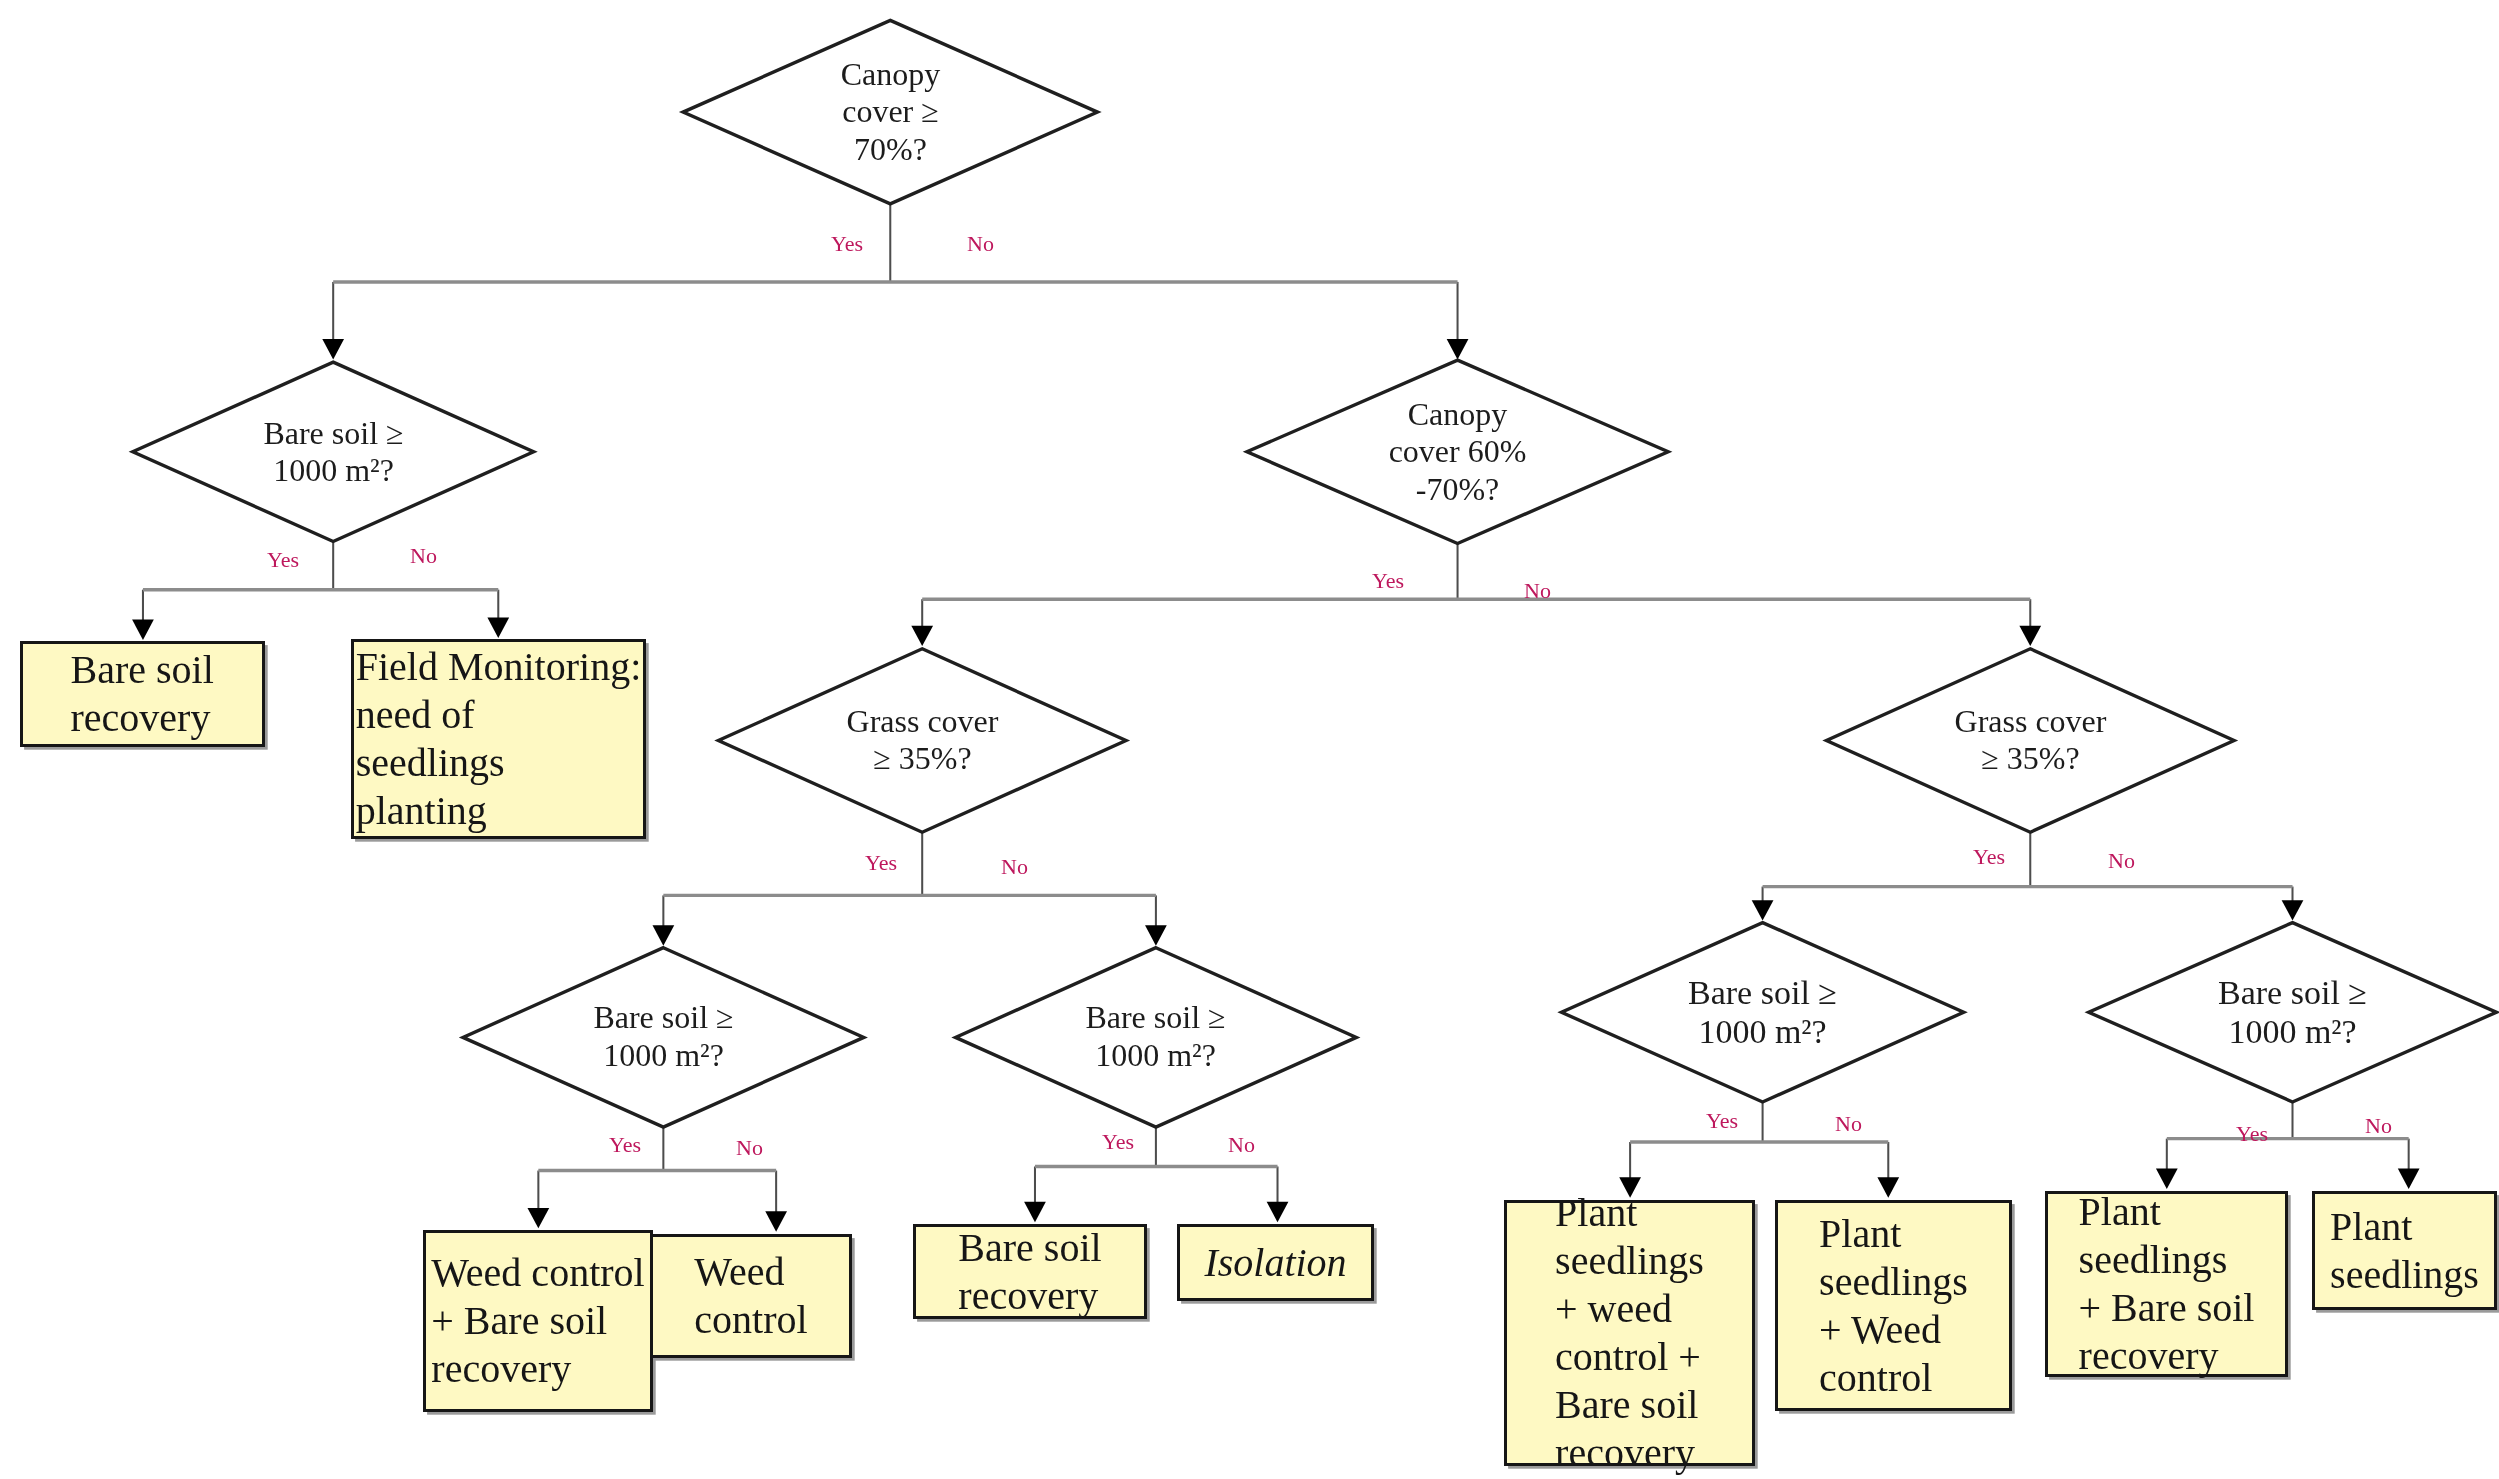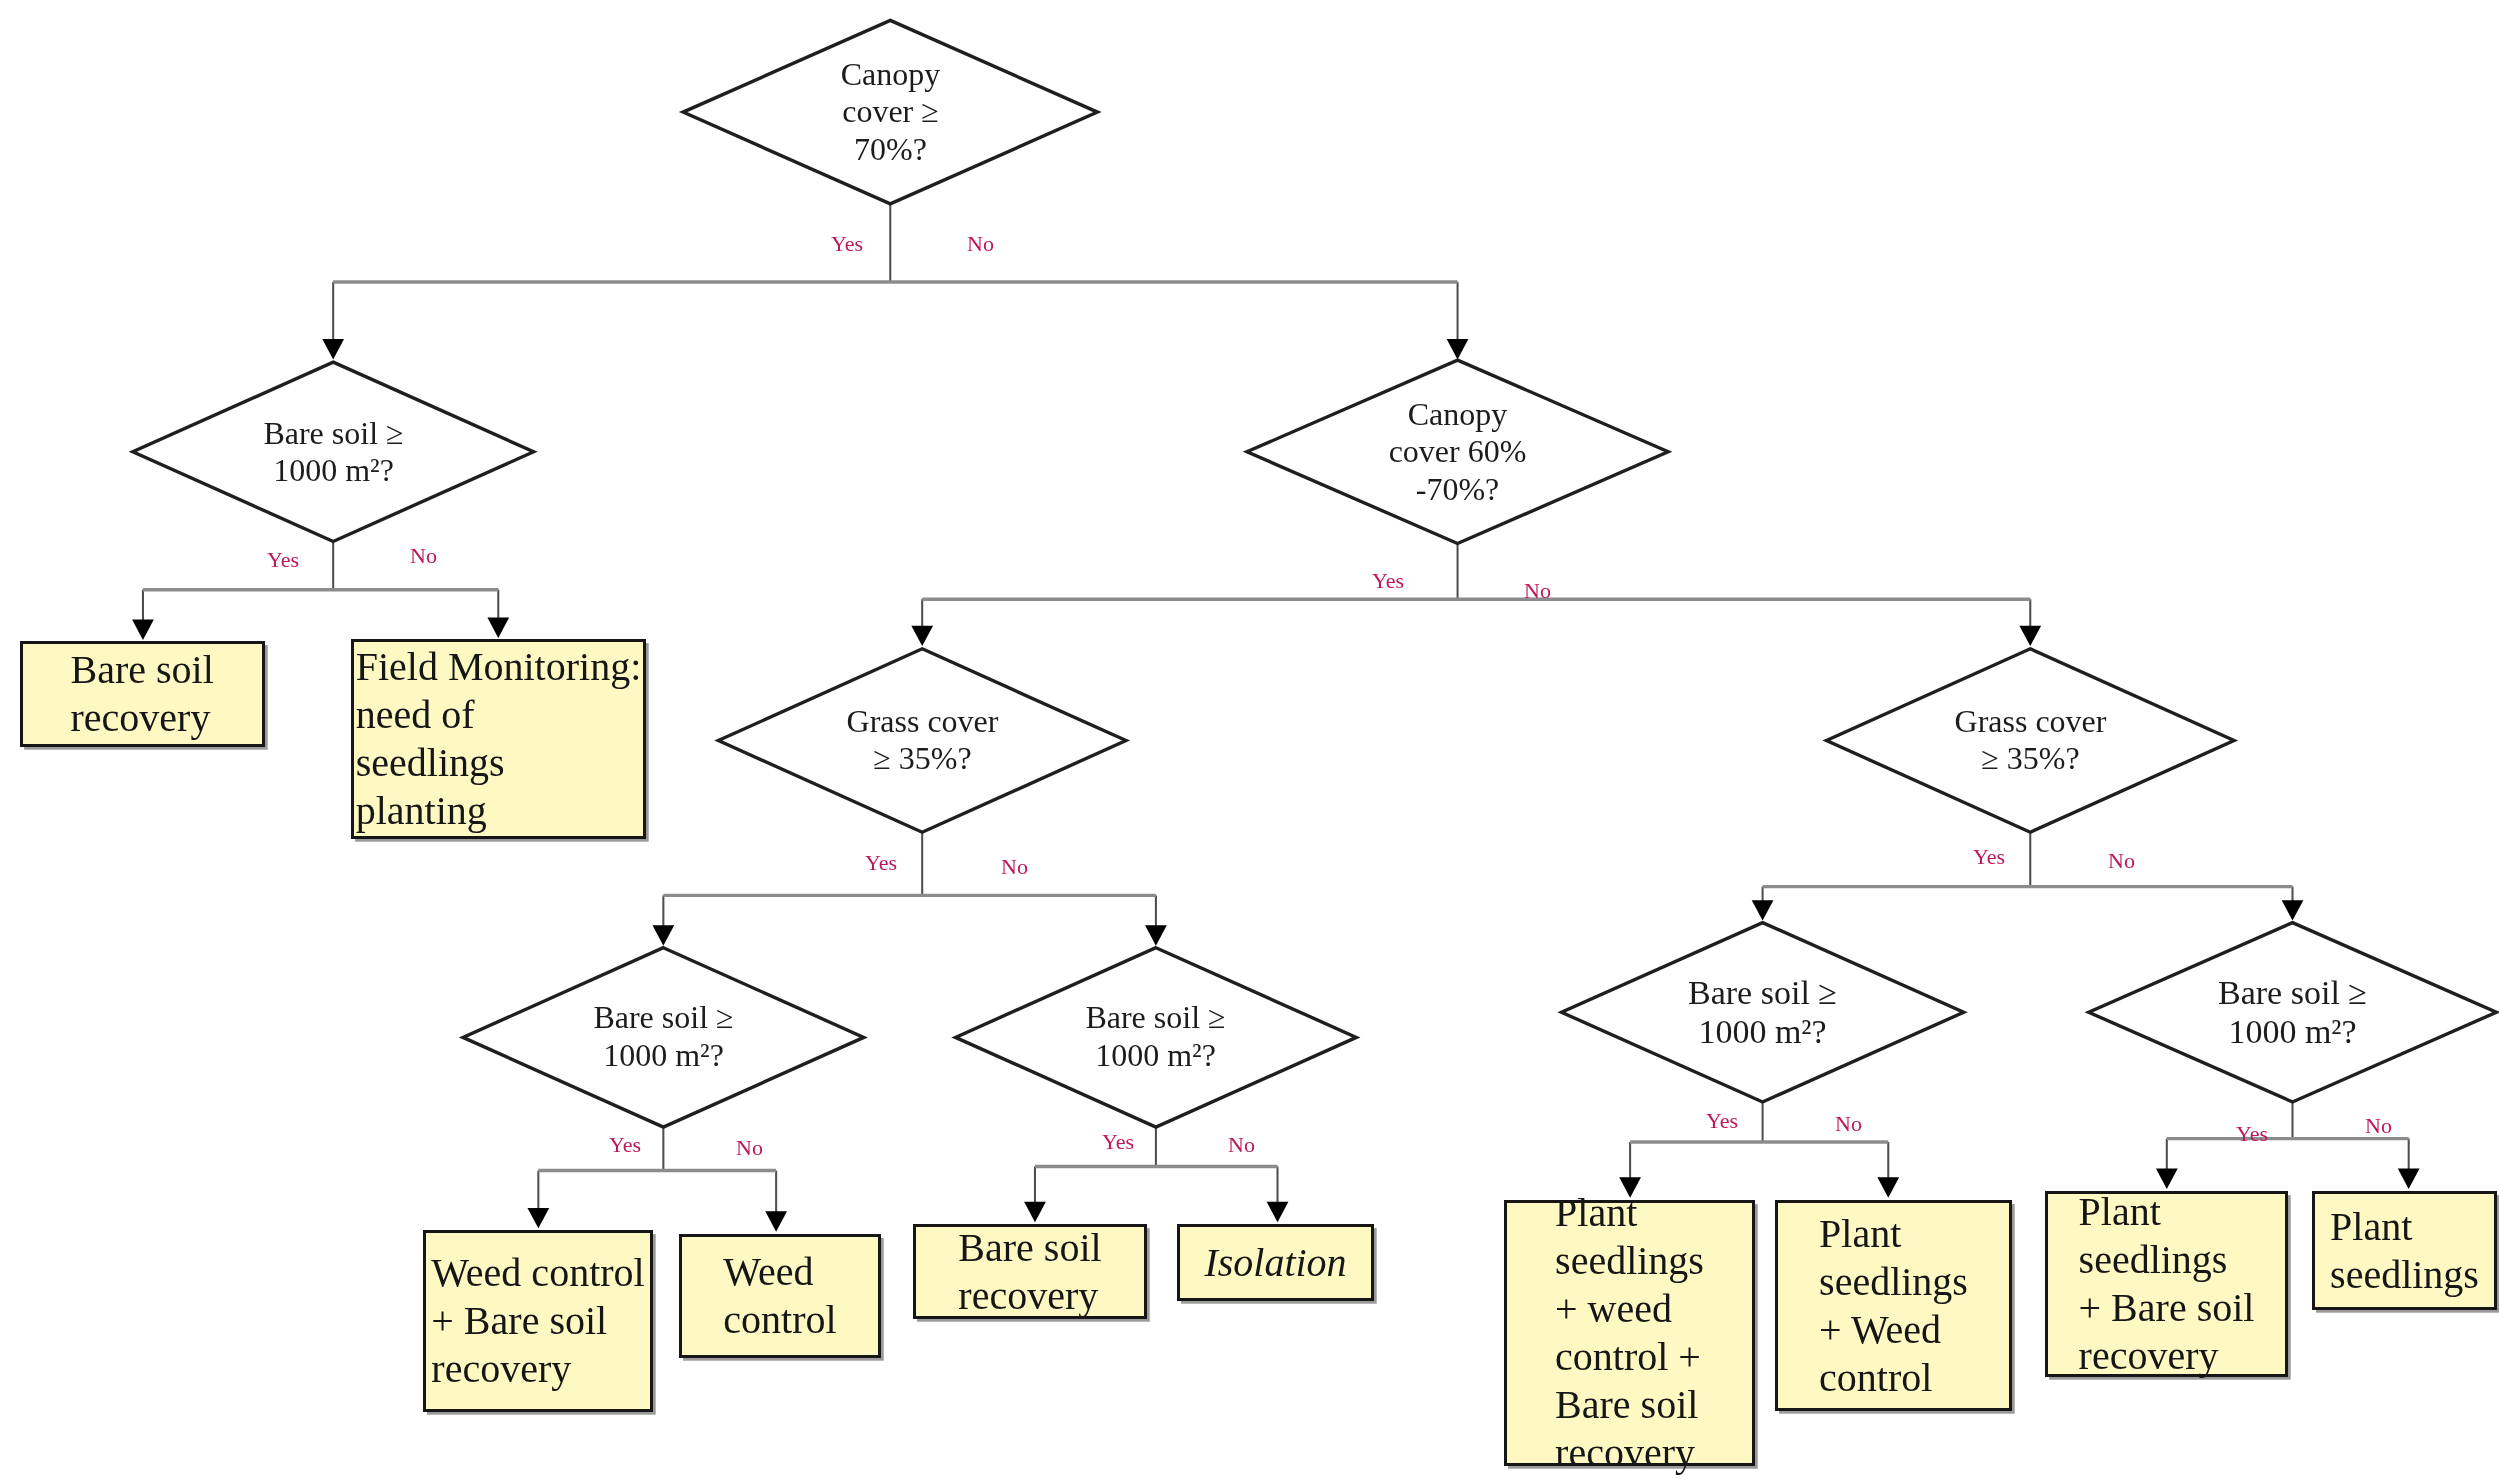--- a/index.html
+++ b/index.html
@@ -120,21 +120,21 @@
 
   <div class="box" style="left:19.7px;top:641px;width:245px;height:106px;">Bare soil
 recovery</div>
   <div class="box" style="left:351px;top:639px;width:295px;height:200px;">Field Monitoring:
 need of
 seedlings
 planting</div>
   <div class="box" style="left:423px;top:1230px;width:230px;height:182px;">Weed control
 + Bare soil
 recovery</div>
-  <div class="box" style="left:679px;top:1234px;width:202px;height:124px;">Weed
+  <div class="box" style="left:650px;top:1234px;width:202px;height:124px;">Weed
 control</div>
   <div class="box" style="left:913px;top:1224px;width:234px;height:95px;">Bare soil
 recovery</div>
   <div class="box" style="left:1177px;top:1224px;width:197px;height:77px;font-style:italic;">Isolation</div>
   <div class="box" style="left:1504px;top:1200px;width:251px;height:266px;">Plant
 seedlings
 + weed
 control +
 Bare soil
 recovery</div>

